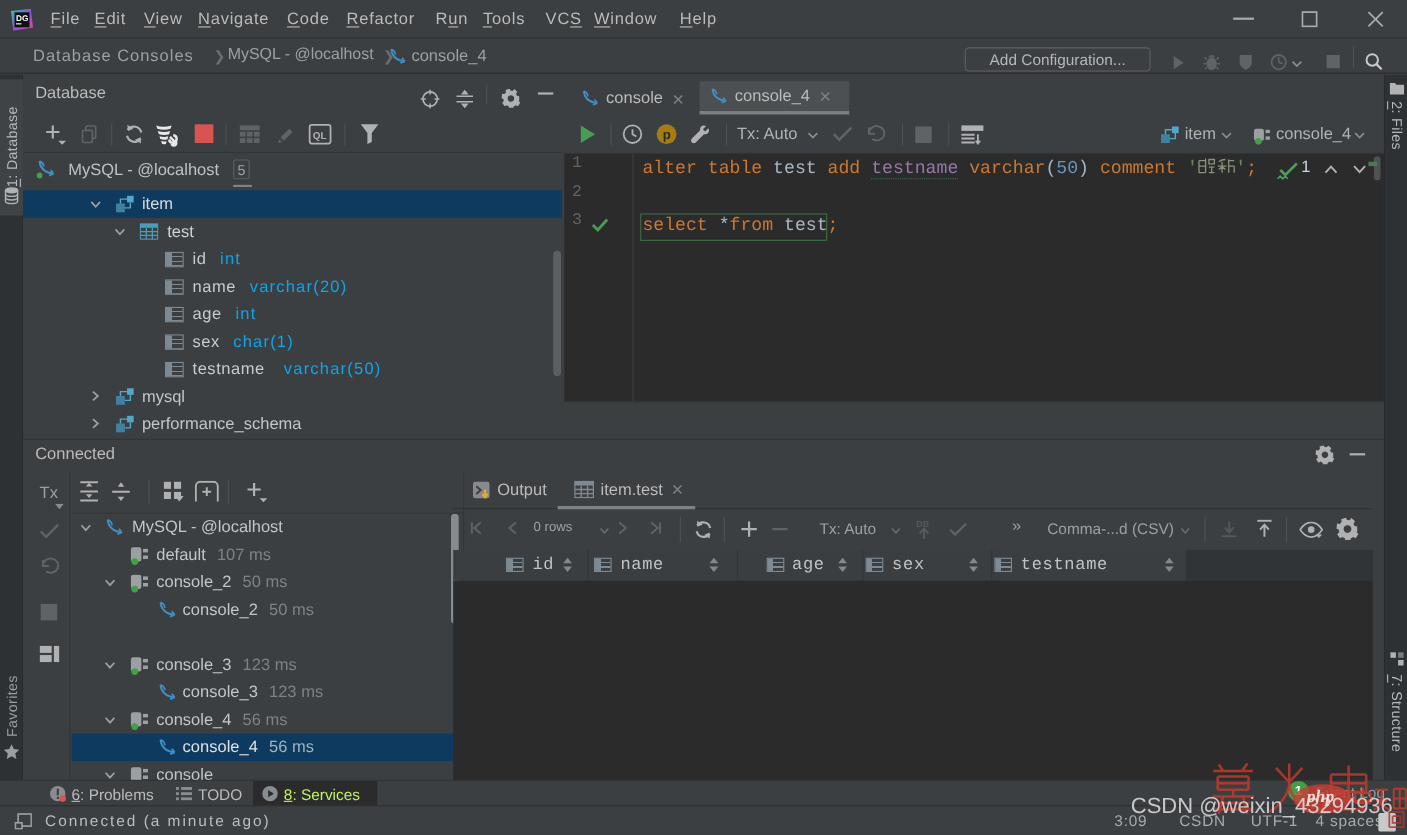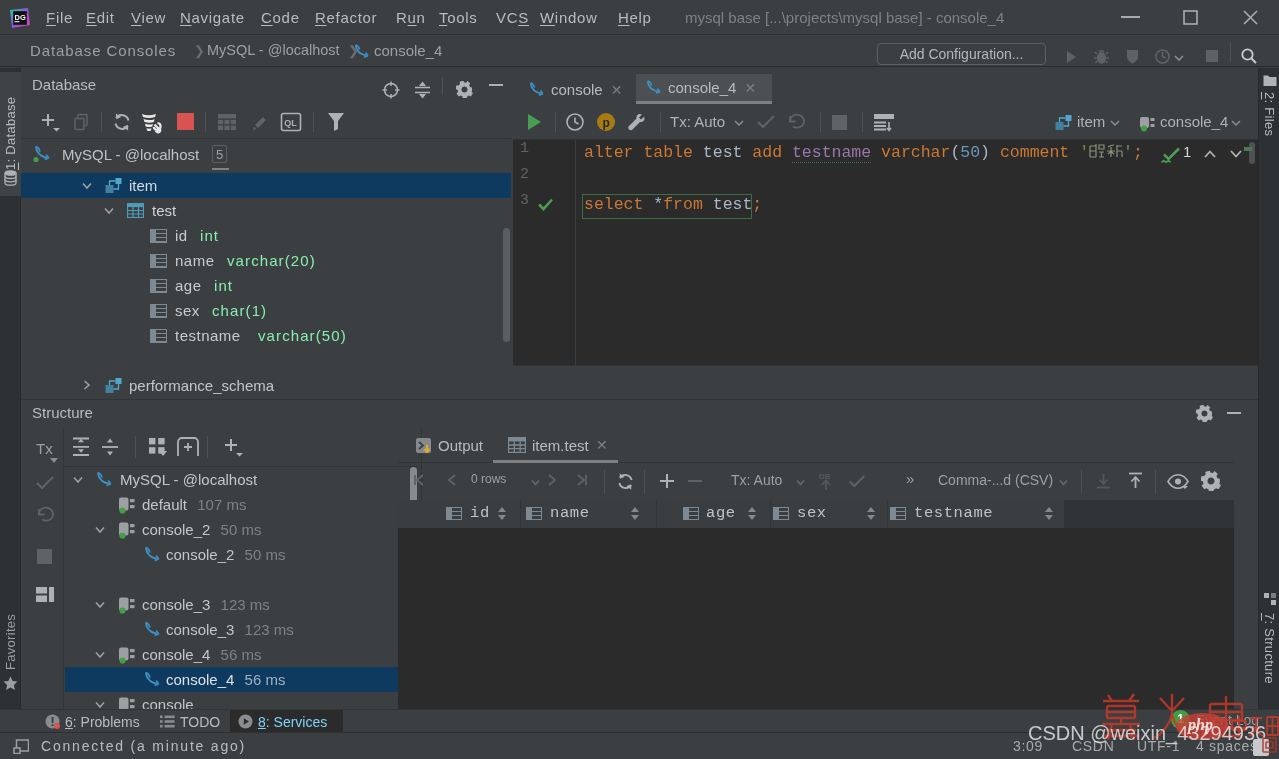--- a/index.html
+++ b/index.html
@@ -2,21 +2,21 @@
 <html><head>
 <meta charset="utf-8">
 <style>
 * { margin:0; padding:0; box-sizing:border-box; }
 html,body { width:1279px; height:759px; overflow:hidden; background:#2b2b2b; }
 #root { position:relative; width:1279px; height:759px; background:#3c3f41;
   font-family:"Liberation Sans",sans-serif; color:#bbbbbb; font-size:15px; }
 .abs { position:absolute; }
 
 
-#titlebar { position:absolute; left:0; top:0; width:1279px; height:35px; background:#3c3f41; border-bottom:1px solid #2f3234; }
+#titlebar { position:absolute; left:0; top:0; width:1279px; height:35px; background:#3c3f41; border-bottom:1px solid #2f3234;text-align:center; }
 #menu { position:absolute; left:0; top:0; height:35px; width:720px; }
 #menu span.mi { position:absolute; top:9px; color:#bbbbbb; letter-spacing:0.7px; }
 #menu u { text-decoration:underline; text-underline-offset:2px; }
 #wtitle { position:absolute; left:685px; top:0; width:360px; height:35px; line-height:35px; color:#7e8284; font-size:15px; }
 
 
 #crumbbar { position:absolute; left:0; top:36px; width:1279px; height:31px; background:#3c3f41; border-bottom:1px solid #2b2b2b; }
 #crumbs { position:absolute; left:0; top:0; height:30px; width:1279px; color:#9da0a2; }
 .crumbsep { color:#6a6e70; margin:0 10px; font-size:13px; }
 #addcfg { position:absolute; left:877px; top:7px; width:169px; height:22px; border:1px solid #5e6164; border-radius:4px; text-align:center; line-height:20px; color:#b4b6b8; font-size:14px; }
@@ -28,21 +28,21 @@
 .vtextDown { writing-mode:vertical-rl; font-size:13px; color:#b8babc; letter-spacing:0.3px; }
 
 
 #dbpanel { position:absolute; left:21px; top:68px; width:490px; height:331px; background:#3c3f41; }
 #dbhead { position:absolute; left:0; top:0; width:490px; height:36px; }
 #dbtitle { position:absolute; left:11px; top:8px; font-size:15px; color:#bbbbbb; }
 #dbtools { position:absolute; left:0; top:36px; width:490px; height:35px; border-bottom:1px solid #323537; }
 #dbtree { position:absolute; left:0; top:72px; width:490px; height:259px; overflow:hidden; }
 .trow { position:relative; height:25px; line-height:25px; white-space:nowrap; }
 .trow .lbl { color:#c9ccce; letter-spacing:0.5px; }
-.trow .typ { color:#86efac; letter-spacing:1.1px; }
+.trow .typ { color:#0ea5e9; letter-spacing:1.1px; }
 .sel { background:#0d3a5e; }
 
 
 #editor { position:absolute; left:513px; top:68px; width:745px; height:331px; background:#3c3f41; }
 #etabs { position:absolute; left:0; top:0; width:745px; height:36px; }
 .etab { position:absolute; top:7px; height:29px; display:flex; align-items:center; padding:0 8px; color:#bbbbbb; }
 .etab.active { background:#4c5052; border-bottom:3px solid #7e8183; height:30px; top:6px; }
 #etools { position:absolute; left:0; top:36px; width:745px; height:36px; border-bottom:1px solid #313335; }
 #ecode { position:absolute; left:0; top:72px; width:745px; height:225px; background:#2b2b2b; font-family:"Liberation Mono",monospace; font-size:16.5px; }
 #gutter { position:absolute; left:0; top:0; width:63px; height:225px; border-right:1px solid #3b3e40; color:#606366; }
@@ -51,21 +51,21 @@
 .cl { position:absolute; left:71px; white-space:pre; }
 .kw { color:#cc7832; } .pl { color:#a9b7c6; } .num { color:#6897bb; } .str { color:#6a8759; } .col { color:#9876aa; border-bottom:1px dotted #3f7365; }
 
 
 #services { position:absolute; left:21px; top:399px; width:1237px; height:310px; background:#3c3f41; border-top:1px solid #323537; }
 #svchead { position:absolute; left:0; top:0; width:1237px; height:29px; }
 #svcleftbar { position:absolute; left:0; top:29px; width:43px; height:281px; border-right:1px solid #323537; }
 #svctoolh { position:absolute; left:44px; top:29px; width:356px; height:38px; border-bottom:1px solid #323537; }
 #svctree { position:absolute; left:44px; top:67px; width:356px; height:243px; overflow:hidden; font-size:15px; }
 #svcsplit { position:absolute; left:400px; top:29px; width:1px; height:281px; background:#323537; }
-#outpane { position:absolute; left:377px; top:29px; width:836px; height:281px; }
+#outpane { position:absolute; left:391px; top:29px; width:836px; height:281px; }
 #outtabs { position:absolute; left:0; top:0; width:836px; height:34px; border-bottom:1px solid #323537; }
 #outtools { position:absolute; left:0; top:34px; width:836px; height:37px; }
 #gridhead { position:absolute; left:0; top:71px; width:666px; height:28px; background:#3b3e40; font-family:"Liberation Mono",monospace; font-size:15.5px; letter-spacing:0.6px; color:#c0c3c5; }
 #gridbody { position:absolute; left:0; top:99px; width:836px; height:182px; background:#2b2b2b; }
 
 
 #bottombar { position:absolute; left:0; top:709px; width:1279px; height:23px; background:#3c3f41; border-top:1px solid #323537; }
 .btab { position:absolute; top:0; height:23px; display:flex; align-items:center; gap:5px; color:#bbbbbb; font-size:14px; }
 #statusbar { position:absolute; left:0; top:732px; width:1279px; height:27px; background:#3c3f41; border-top:1px solid #2c2f31; font-size:14px; color:#b5b7b9; }
 .stxt { position:absolute; top:5px; color:#a8abad; letter-spacing:0.7px; }
@@ -108,21 +108,20 @@
         <span class="mi" style="left:131px"><u>V</u>iew</span>
         <span class="mi" style="left:180px"><u>N</u>avigate</span>
         <span class="mi" style="left:261px"><u>C</u>ode</span>
         <span class="mi" style="left:315px"><u>R</u>efactor</span>
         <span class="mi" style="left:396px">R<u>u</u>n</span>
         <span class="mi" style="left:439px"><u>T</u>ools</span>
         <span class="mi" style="left:496px">VC<u>S</u></span>
         <span class="mi" style="left:540px"><u>W</u>indow</span>
         <span class="mi" style="left:618px"><u>H</u>elp</span>
     </div>
-    <div id="wtitle">mysql base [...\projects\mysql base] - console_4</div>
     <div class="abs" style="left:1121px;top:16px;width:19px;height:2px;background:#a9acae"></div>
     <svg class="abs" style="left:1183px;top:10px" width="15" height="15" viewBox="0 0 15 15">
         <rect x="1" y="1" width="13" height="13" fill="none" stroke="#a9acae" stroke-width="1.6"></rect>
       </svg>
     <svg class="abs" style="left:1242px;top:9px" width="17" height="17" viewBox="0 0 17 17">
         <path d="M2 2 L15 15 M15 2 L2 15" stroke="#a9acae" stroke-width="1.6"></path>
       </svg>
   </div>
   <div id="crumbbar">
     <div id="crumbs">
@@ -320,20 +319,31 @@
       <div class="trow" style="top:158px">
           <span class="fic" style="left:129px"></span>
           <span class="at lbl" style="left:154px">sex</span>
           <span class="typ at" style="left:191px">char(1)</span>
         </div>
       <div class="trow" style="top:183px">
           <span class="fic" style="left:129px"></span>
           <span class="at lbl" style="left:154px">testname</span>
           <span class="typ at" style="left:237px">varchar(50)</span>
         </div>
+      <div class="trow" style="top:208px">
+        <svg class="abs chev" style="left:60px;top:6px" width="12" height="12" viewBox="0 0 12 12">
+            <path d="M3.5 2 L8 6 L3.5 10" fill="none" stroke="#9da0a2" stroke-width="1.6"></path>
+          </svg>
+        <svg class="abs" style="left:84px;top:4px" width="17" height="17" viewBox="0 0 17 17">
+          <rect x="0.5" y="8" width="8" height="8" fill="#41809f"></rect>
+            <rect x="10.5" y="1" width="6" height="6" fill="#54a7cb"></rect>
+          <path d="M4.5 8 V4 H10.5 M13.5 7 V12 H8.5" stroke="#54a7cb" stroke-width="1.3" fill="none"></path>
+        </svg>
+        <span class="at" style="left:108px;color:#c3c6c8">mysql</span>
+      </div>
       <div class="trow" style="top:233px">
         <svg class="abs chev" style="left:60px;top:6px" width="12" height="12" viewBox="0 0 12 12">
             <path d="M3.5 2 L8 6 L3.5 10" fill="none" stroke="#9da0a2" stroke-width="1.6"></path>
           </svg>
         <svg class="abs" style="left:84px;top:4px" width="17" height="17" viewBox="0 0 17 17">
           <rect x="0.5" y="8" width="8" height="8" fill="#41809f"></rect>
             <rect x="10.5" y="1" width="6" height="6" fill="#54a7cb"></rect>
           <path d="M4.5 8 V4 H10.5 M13.5 7 V12 H8.5" stroke="#54a7cb" stroke-width="1.3" fill="none"></path>
         </svg>
         <span class="at" style="left:108px;color:#c3c6c8">performance_schema</span>
@@ -446,21 +456,21 @@
       <svg class="abs" style="left:716px;top:9px" width="14" height="10" viewBox="0 0 14 10">
           <path d="M2 2 L7 7.5 L12 2" fill="none" stroke="#afb1b3" stroke-width="1.8"></path>
         </svg>
       <div class="abs" style="left:736px;top:2px;width:6px;height:22px;background:#4e5254;border-radius:3px"></div>
       <div class="abs" style="left:731px;top:7px;width:8px;height:4px;background:#4c7a50"></div>
     </div>
     <div id="efill"></div>
   </div>
   <div id="services">
     <div id="svchead">
-      <span class="abs" style="left:11px;top:4px">Structure</span>
+      <span class="abs" style="left:11px;top:4px">Connected</span>
       <svg class="abs" style="left:1175px;top:5px" width="17" height="17" viewBox="0 0 17 17">
         <path fill="#afb1b3" d="M16 10.5 V6.5 L13.9 6.1 C13.7 5.4 13.5 4.9 13.1 4.3 L14.3 2.5 L11.5 0 L10.1 1.7 C9.4 1.5 8.8 1.4 8.1 1.4 L7.4 -0.4 L3.6 0.8 L4 3 C3.4 3.4 3 3.9 2.6 4.5 L0.4 4.2 L-0.4 8.1 L1.7 8.9 C1.7 9.6 1.9 10.3 2.1 10.9 L0.5 12.4 L2.7 15.6 L4.7 14.6 C5.2 15 5.9 15.4 6.5 15.6 L6.6 17.8 L10.6 17.9 L11 15.7 C11.7 15.4 12.3 15.1 12.8 14.6 L14.9 15.5 L17 12.1 L15.3 10.7 Z M8.5 11.5 C6.8 11.5 5.5 10.2 5.5 8.5 C5.5 6.8 6.8 5.5 8.5 5.5 C10.2 5.5 11.5 6.8 11.5 8.5 C11.5 10.2 10.2 11.5 8.5 11.5 Z"></path>
       </svg>
       <div class="abs" style="left:1206px;top:12px;width:14px;height:2px;background:#afb1b3"></div>
     </div>
     <div id="svcleftbar">
       <span class="abs" style="left:15px;top:11px;color:#9da0a2">Tx</span>
       <svg class="abs" style="left:29px;top:29px" width="8" height="6" viewBox="0 0 8 6">
           <path d="M0 0 L4 5 L8 0 Z" fill="#8a8d8f"></path>
         </svg>
@@ -736,21 +746,21 @@
             <rect x="4.6" y="9.9" width="10" height="2.6"></rect>
           </g>
         </svg>
       <span>TODO</span>
     </div>
     <div class="btab" style="left:230px;width:113px;background:#2b2b2b;padding-left:8px">
       <svg width="15" height="15" viewBox="0 0 15 15">
           <circle cx="7.5" cy="7.5" r="7" fill="#8a8d8f"></circle>
           <path d="M5.8 4.2 L11 7.5 L5.8 10.8 Z" fill="#2b2b2b"></path>
         </svg>
-      <span style="color:#7dd3fc"><u>8</u>: Services</span>
+      <span style="color:#bef264"><u>8</u>: Services</span>
     </div>
   </div>
   <div id="statusbar">
     <svg class="abs" style="left:13px;top:6px" width="16" height="15" viewBox="0 0 16 15">
       <rect x="3.5" y="1" width="12" height="11" fill="none" stroke="#9da0a2" stroke-width="1.5"></rect>
       <rect x="1" y="9" width="6" height="5.5" fill="#3c3f41" stroke="#9da0a2" stroke-width="1.5"></rect>
     </svg>
     <span class="abs" style="left:41px;top:5px;color:#bbbdbf;letter-spacing:1.8px">Connected (a minute ago)</span>
     <span class="stxt" style="left:1013px">3:09</span>
     <span class="stxt" style="left:1072px">CSDN</span>

